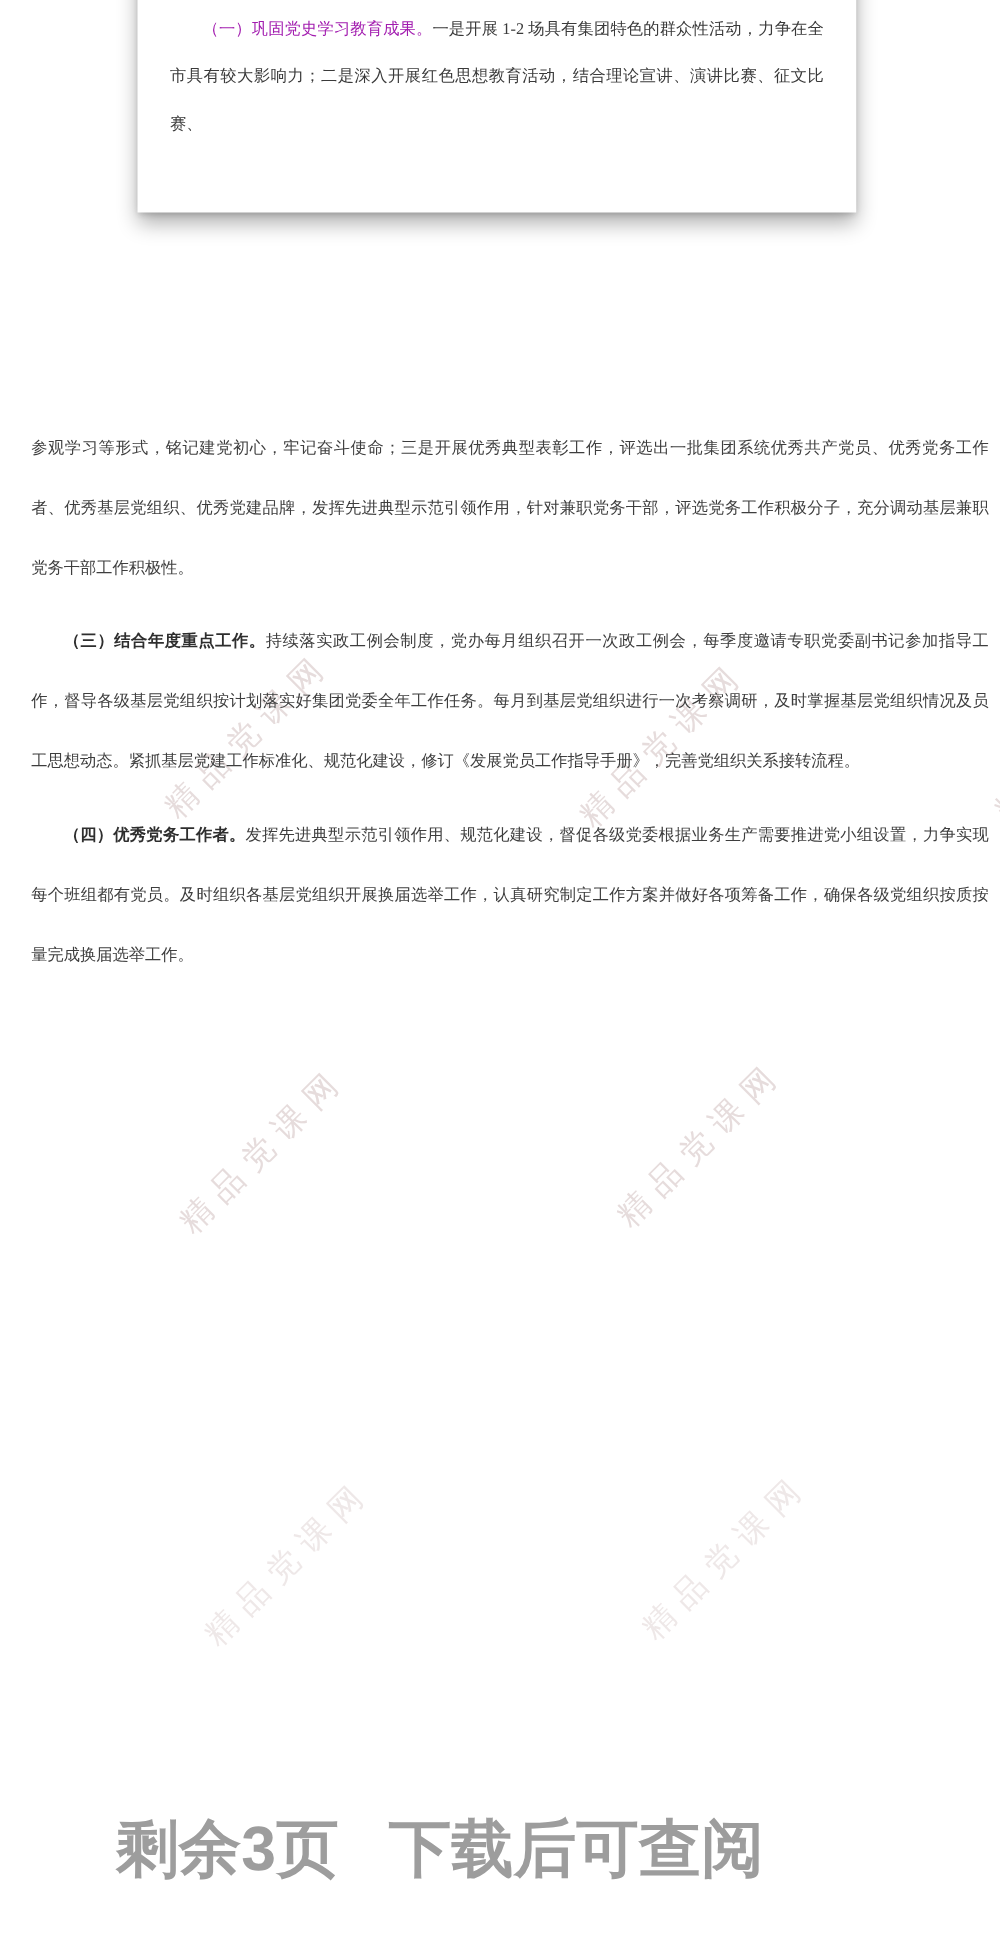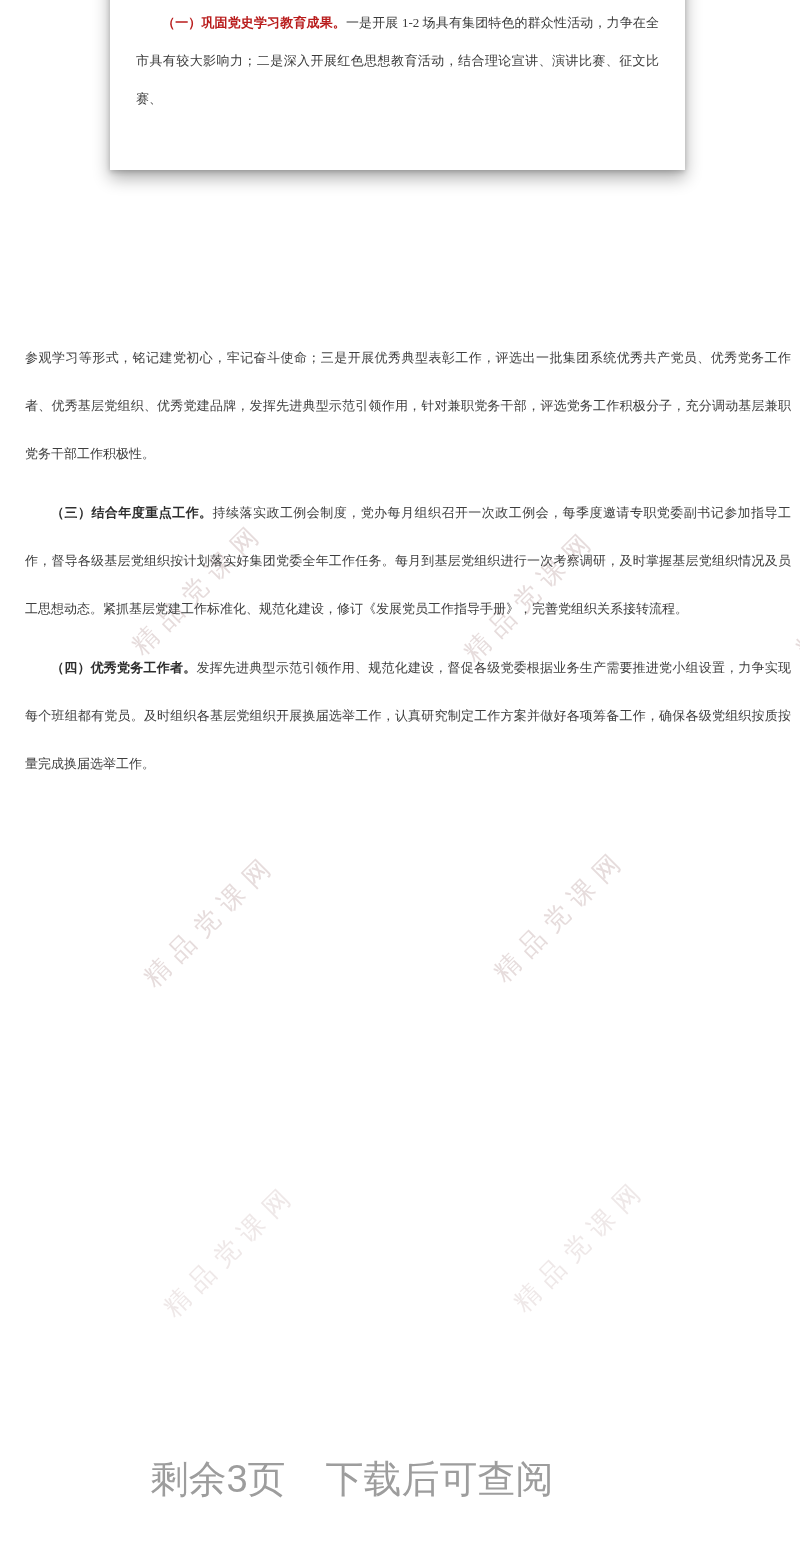--- a/index.html
+++ b/index.html
@@ -21,21 +21,21 @@
     z-index: 3;
   }
   .preview-card p {
     margin: 0;
     font-size: 13px;
     line-height: 38px;
     color: #3a3a3a;
     text-align: justify;
     text-indent: 2em;
   }
-  .preview-card b { font-weight: bold; color: #b91c1c; }
+  .preview-card b { font-weight: normal; color: #a21caf; }
 
   
   .watermark-layer {
     position: absolute; inset: 0;
     z-index: 1; pointer-events: none;
   }
   .wm {
     position: absolute;
     font-size: 26px;
     letter-spacing: 9px;
@@ -62,24 +62,25 @@
   .doc-body p.first { margin-top: 0; text-indent: 0; }
   .doc-body b { font-weight: bold; color: #2e2e2e; }
 
   
   .footer-notice {
     position: absolute;
     left: 0; top: 1458px;
     width: 704px;
     z-index: 2;
     text-align: center;
-    font-size: 38px;
+    font-size: 50px;
     line-height: 42px;
     color: #9d9d9d;
     font-family: "Liberation Sans", "DejaVu Sans", sans-serif;
+    font-weight: bold;
   }
   .footer-notice .remaining { margin-right: 40px; }
 </style>
 </head>
 <body>
 
 <div class="watermark-layer">
   <span class="wm" style="left: 198px; top: 588px; color: rgb(230, 220, 220);">精品党课网</span>
   <span class="wm" style="left: 530px; top: 595px; color: rgb(230, 220, 220);">精品党课网</span>
   <span class="wm" style="left: 862px; top: 590px; color: rgb(230, 220, 220);">精品党课网</span>

